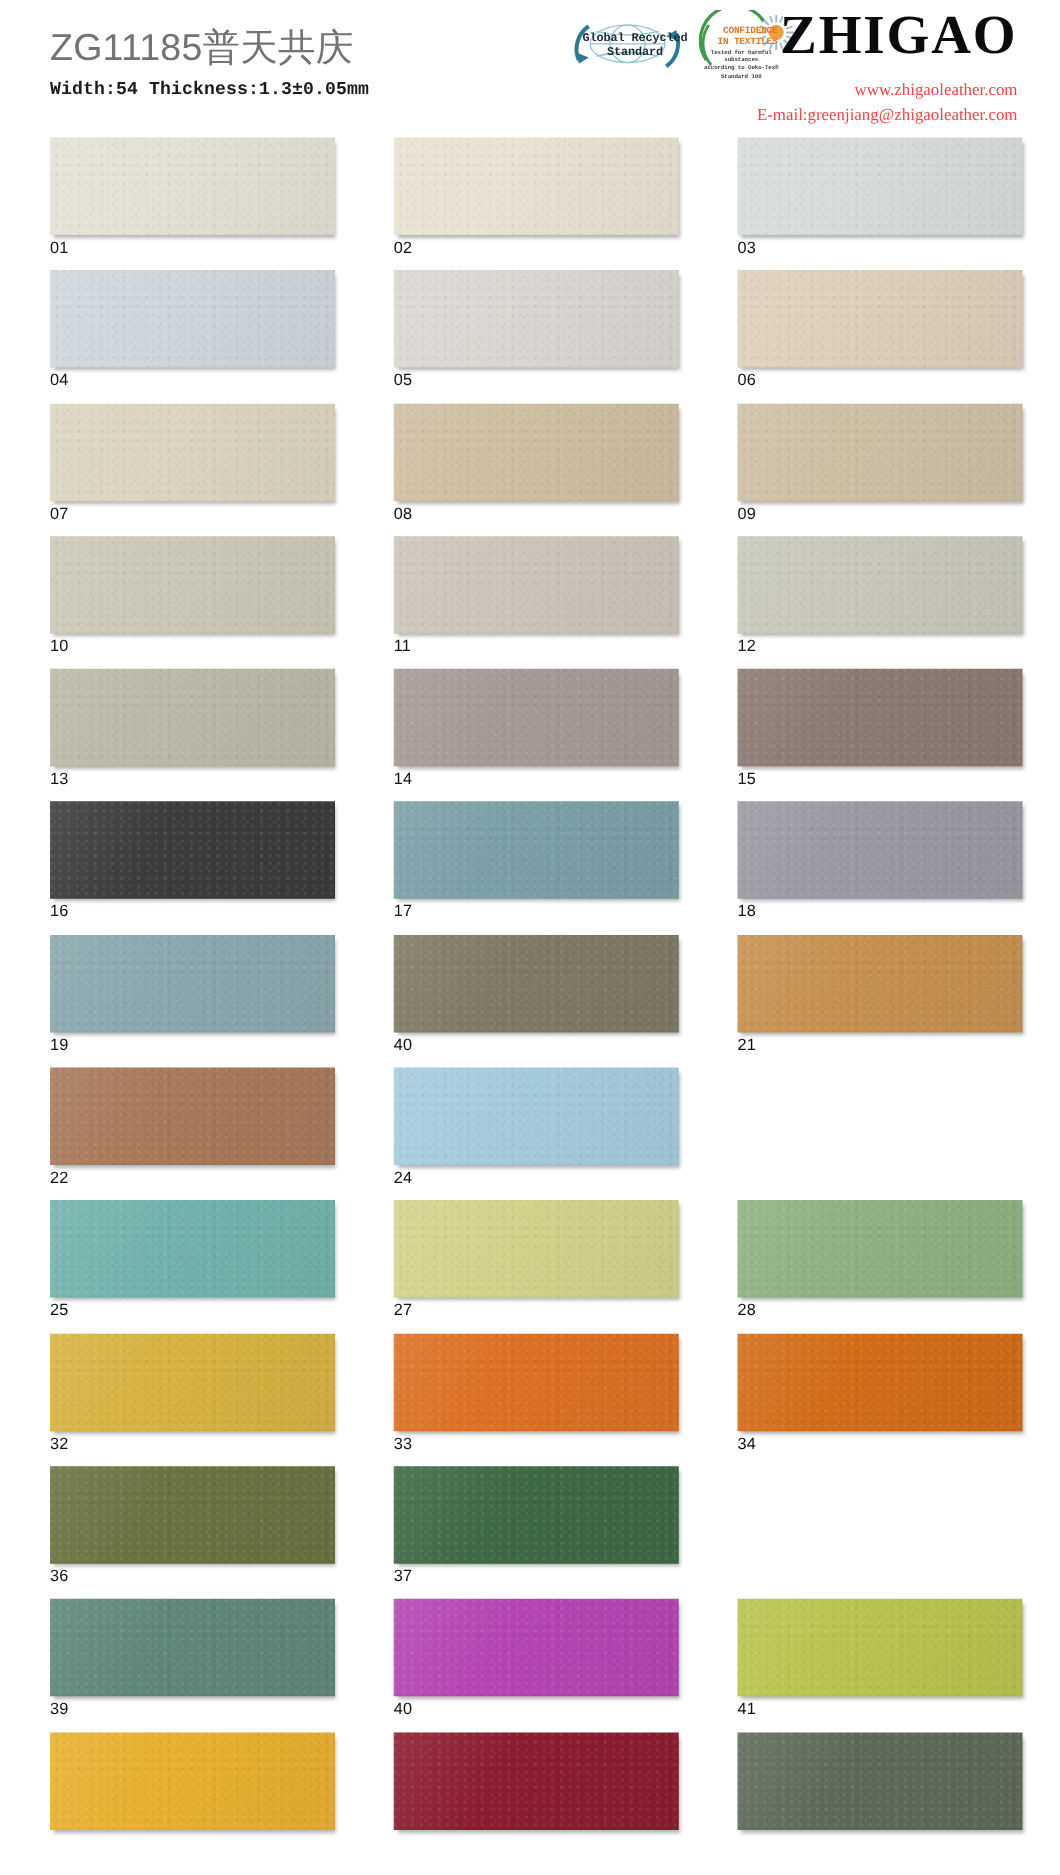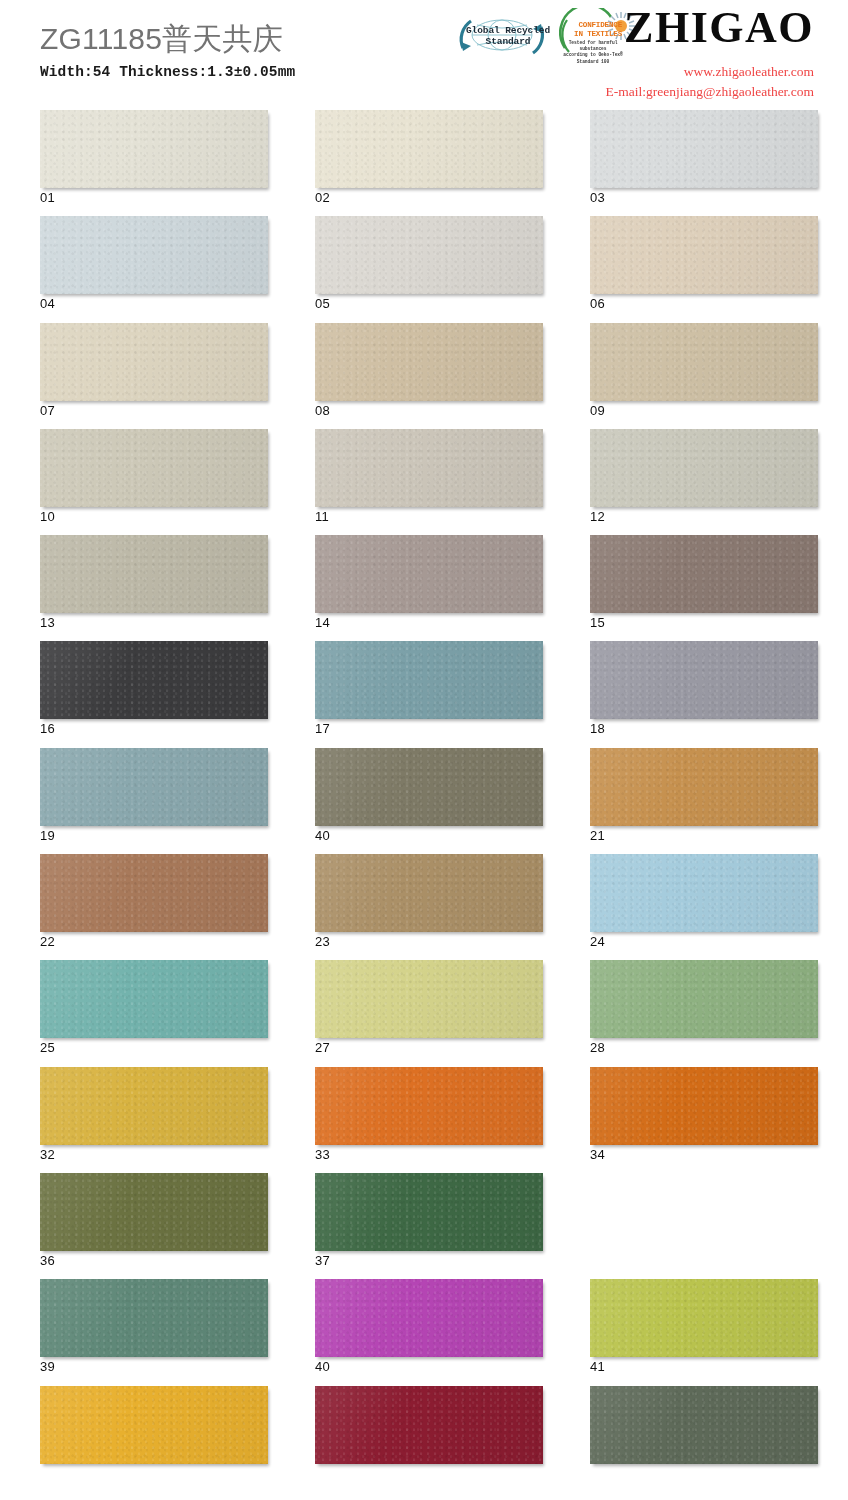--- a/index.html
+++ b/index.html
@@ -269,24 +269,20 @@
           <div class="swatch" style="background: rgb(198, 145, 79);"></div>
           <div class="code">21</div>
         </div>
       </div>
       <div class="row">
         <div class="cell">
           <div class="swatch" style="background: rgb(168, 121, 90);"></div>
           <div class="code">22</div>
         </div>
         <div class="cell">
-          <div class="swatch" style="background: rgb(171, 144, 103);"></div>
-          <div class="code">23</div>
-        </div>
-        <div class="cell">
           <div class="swatch" style="background: rgb(165, 204, 221);"></div>
           <div class="code">24</div>
         </div>
       </div>
       <div class="row">
         <div class="cell">
           <div class="swatch" style="background: rgb(115, 179, 173);"></div>
           <div class="code">25</div>
         </div>
         <div class="cell">

